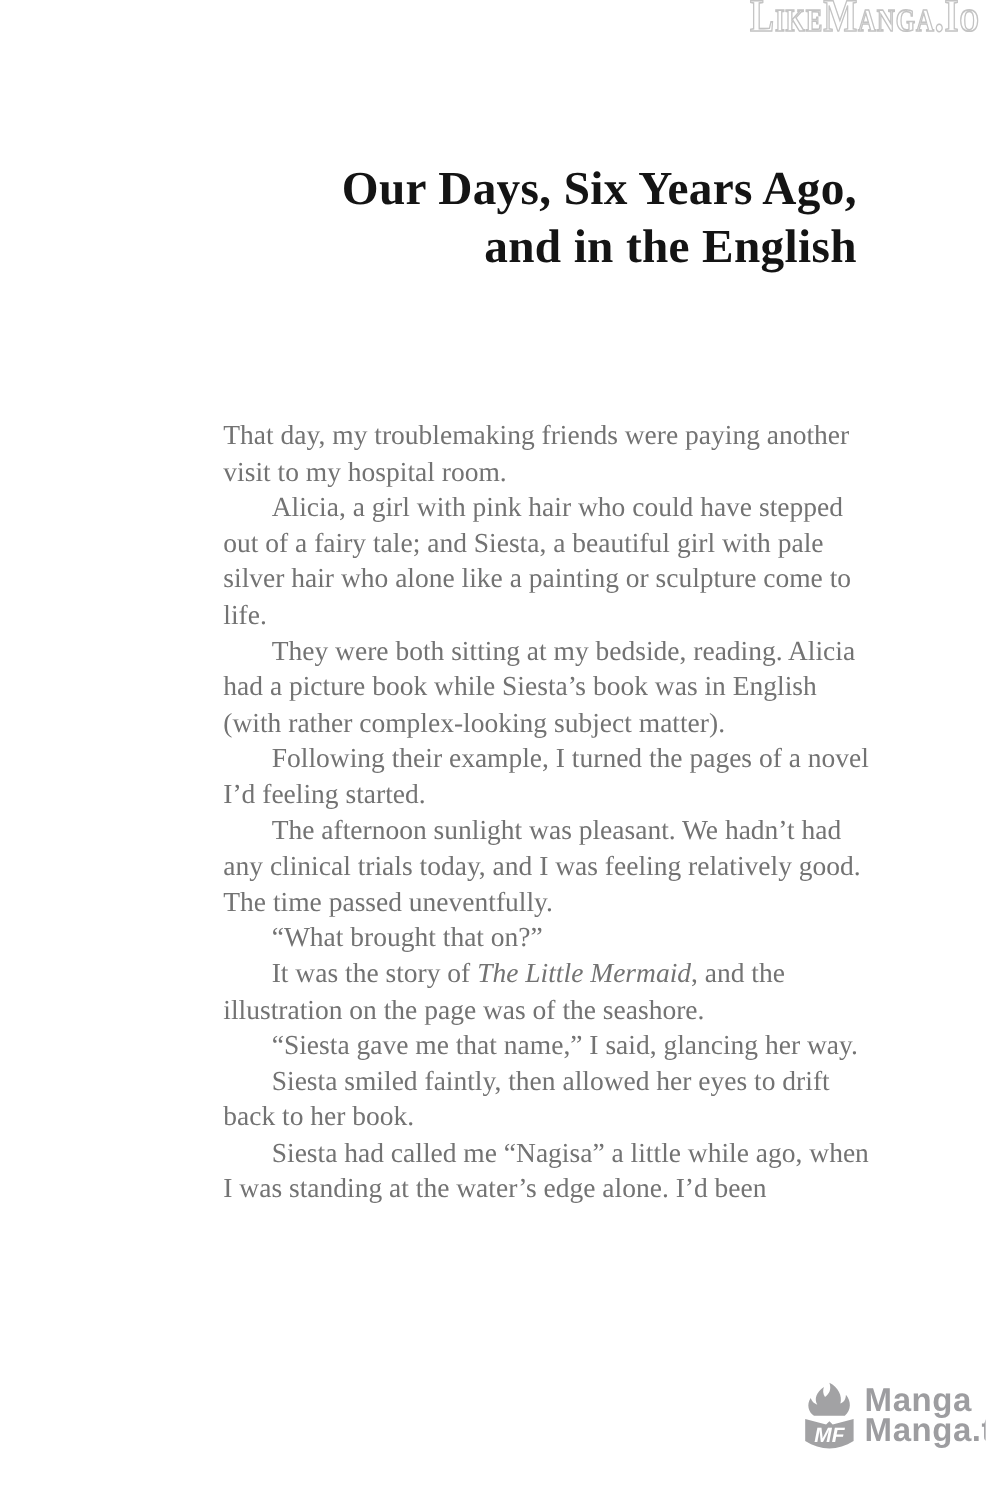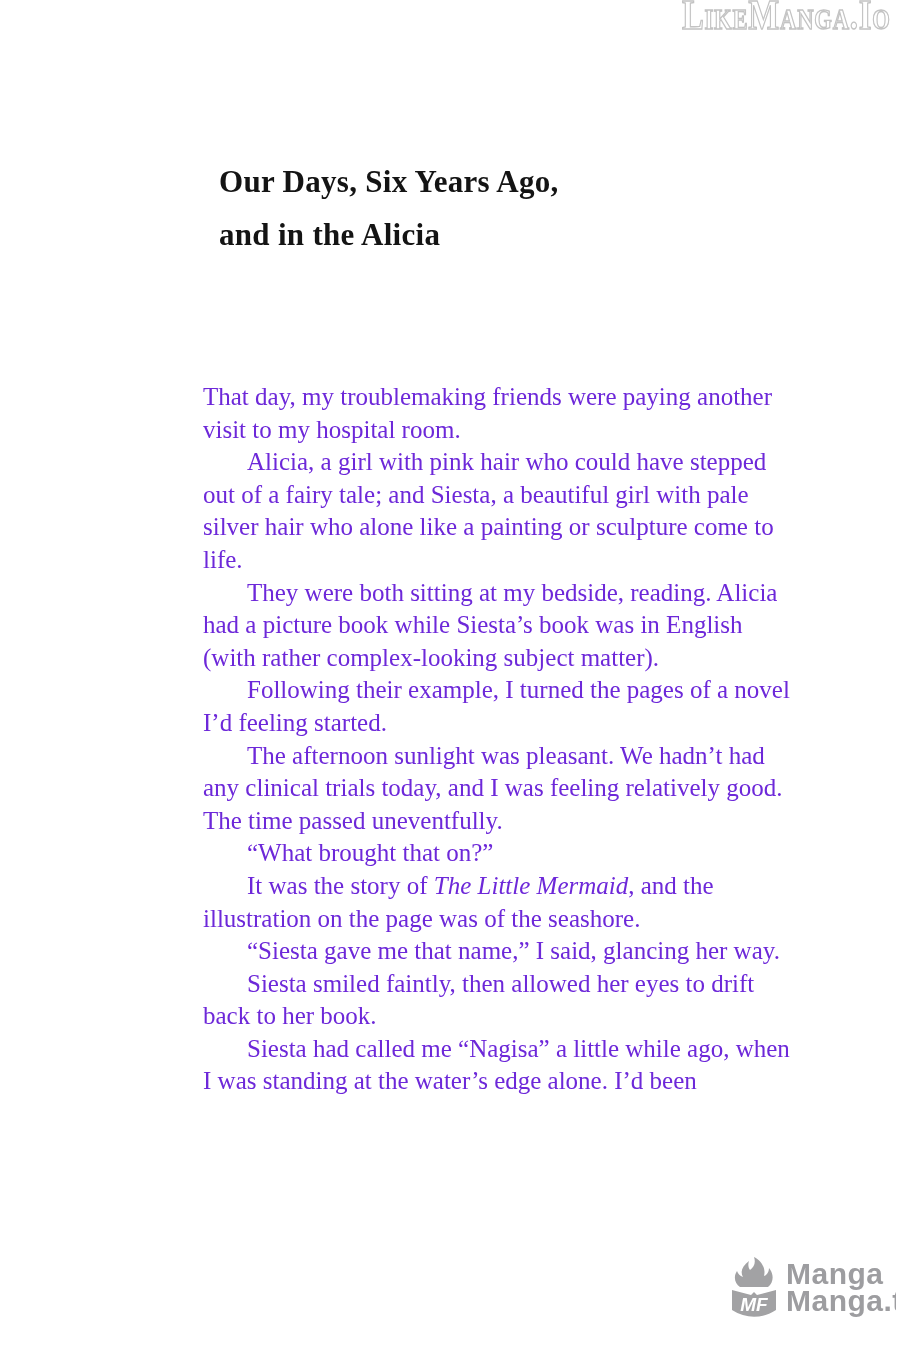--- a/index.html
+++ b/index.html
@@ -30,39 +30,39 @@
     transform-origin: 100% 0;
     white-space: nowrap;
   }
 
   
   .chapter-title {
     position: absolute;
     left: 203px;
     top: 139px;
     width: 570px;
-    margin: 16px;
-    text-align: left;
+    margin: 6px;
+    text-align: right;
     font-weight: 700;
-    font-size: 31px;
+    font-size: 43px;
     line-height: 53px;
     color: #141414;
     letter-spacing: 0.3px;
   }
   .chapter-title span { display: block; }
 
   
   .body-text {
     position: absolute;
     left: 203px;
     top: 381px;
     width: 592px;
     font-size: 25px;
     line-height: 32.6px;
-    color: #6d28d9;
+    color: #737373;
     text-align: left;
   }
   .body-text p { margin: 0; }
   .body-text p.indent { text-indent: 44px; }
   .body-text em { }
 
   
   .footer-logo {
     position: absolute;
     left: 729px;
@@ -85,21 +85,21 @@
 </style>
 </head>
 <body>
 
 <div class="page">
 
   <div class="watermark-top">LikeManga.Io</div>
 
   <h1 class="chapter-title">
     <span>Our Days, Six Years Ago,</span>
-    <span>and in the Alicia</span>
+    <span>and in the English</span>
   </h1>
 
   <div class="body-text">
       <p class=""><span>That day, my troublemaking friends were paying another visit to my hospital room.</span></p>
       <p class="indent"><span>Alicia, a girl with pink hair who could have stepped out of a fairy tale; and Siesta, a beautiful girl with pale silver hair who alone like a painting or sculpture come to life.</span></p>
       <p class="indent"><span>They were both sitting at my bedside, reading. Alicia had a picture book while Siesta’s book was in English (with rather complex-looking subject matter).</span></p>
       <p class="indent"><span>Following their example, I turned the pages of a novel I’d feeling started.</span></p>
       <p class="indent"><span>The afternoon sunlight was pleasant. We hadn’t had any clinical trials today, and I was feeling relatively good. The time passed uneventfully.</span></p>
       <p class="indent"><span>“What brought that on?”</span></p>
       <p class="indent"><span>It was the story of </span><em>The Little Mermaid</em><span>, and the illustration on the page was of the seashore.</span></p>

